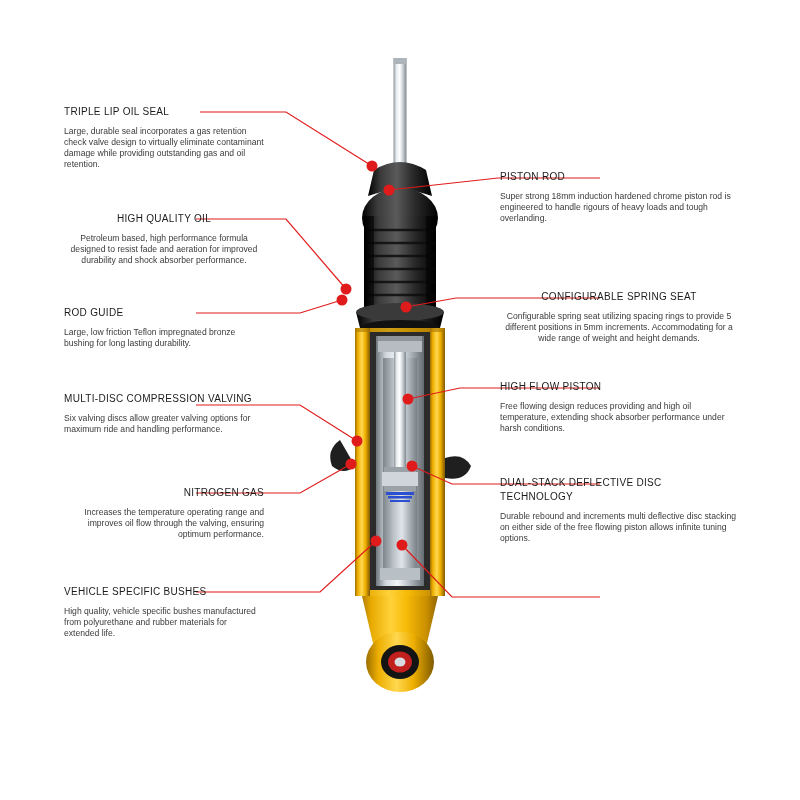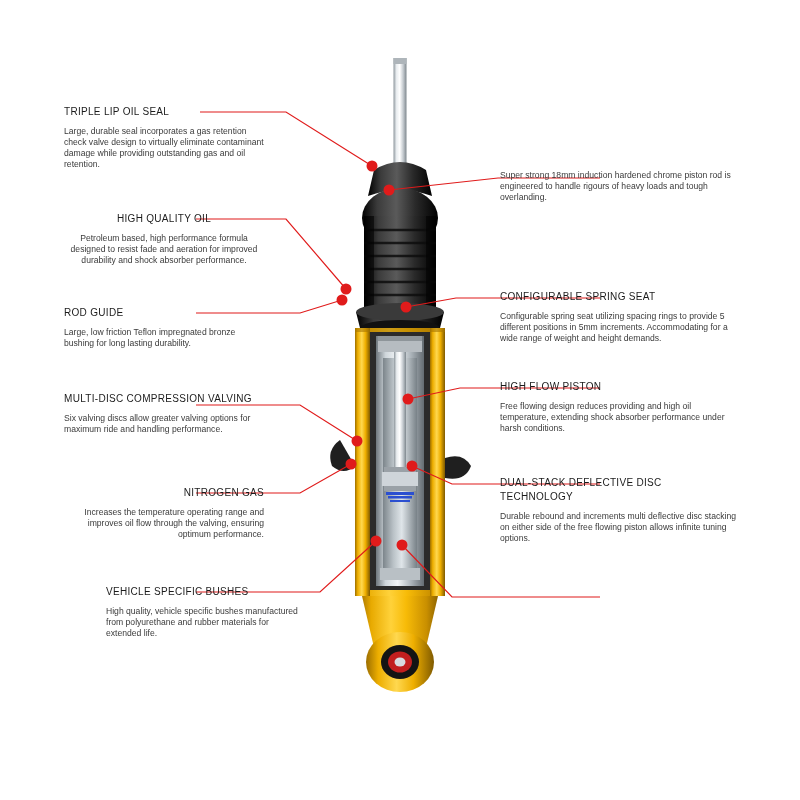--- a/index.html
+++ b/index.html
@@ -220,30 +220,31 @@
   <div class="callout left" style="left:64px; top:392px; width:200px;">
     <p class="c-title">MULTI-DISC COMPRESSION VALVING</p>
     <p class="c-body">Six valving discs allow greater valving options for maximum ride and handling performance.</p>
   </div>
 
   <div class="callout left" style="left:64px; top:486px; width:200px;text-align:right;">
     <p class="c-title">NITROGEN GAS</p>
     <p class="c-body">Increases the temperature operating range and improves oil flow through the valving, ensuring optimum performance.</p>
   </div>
 
-  <div class="callout left" style="left:64px; top:585px; width:200px;margin-left:42px;">
+  <div class="callout left" style="left:64px; top:585px; width:200px;">
     <p class="c-title">VEHICLE SPECIFIC BUSHES</p>
     <p class="c-body">High quality, vehicle specific bushes manufactured from polyurethane and rubber materials for extended life.</p>
   </div>
 
   <div class="callout right" style="left:500px; top:170px; width:240px;">
+    <p class="c-title">PISTON ROD</p>
     <p class="c-body">Super strong 18mm induction hardened chrome piston rod is engineered to handle rigours of heavy loads and tough overlanding.</p>
   </div>
 
-  <div class="callout right" style="left:500px; top:290px; width:238px;">
+  <div class="callout right" style="left:500px; top:290px; width:238px;text-align:center;">
     <p class="c-title">CONFIGURABLE SPRING SEAT</p>
     <p class="c-body">Configurable spring seat utilizing spacing rings to provide 5 different positions in 5mm increments. Accommodating for a wide range of weight and height demands.</p>
   </div>
 
   <div class="callout right" style="left:500px; top:380px; width:232px;">
     <p class="c-title">HIGH FLOW PISTON</p>
     <p class="c-body">Free flowing design reduces providing and high oil temperature, extending shock absorber performance under harsh conditions.</p>
   </div>
 
   <div class="callout right" style="left:500px; top:476px; width:236px;">

